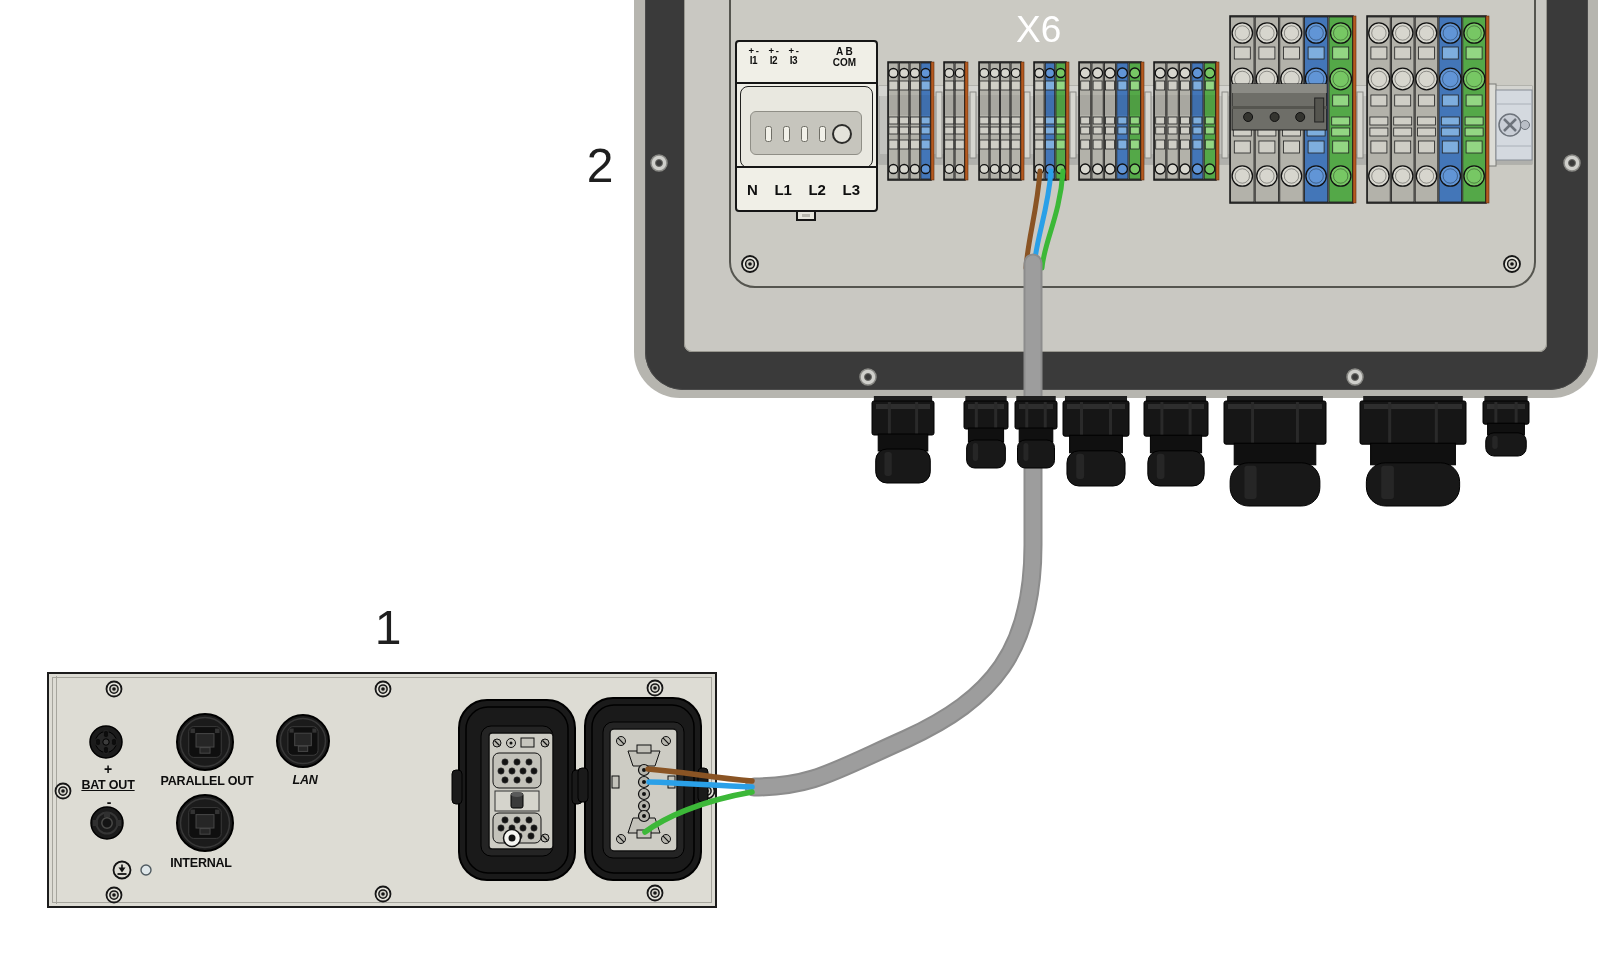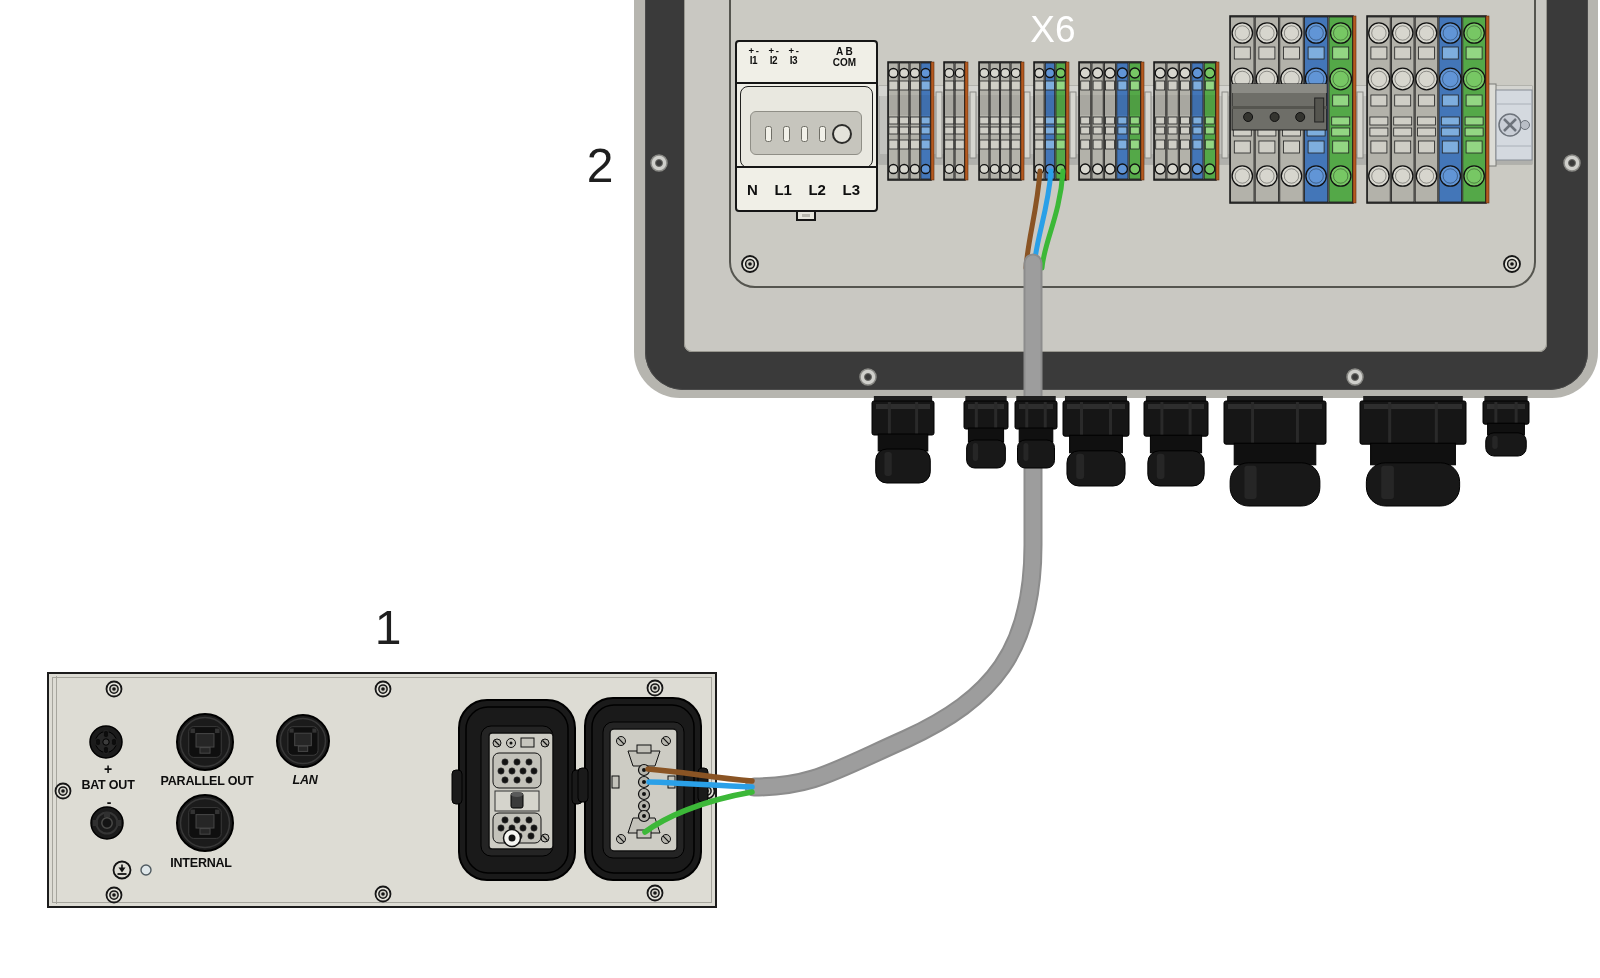--- a/index.html
+++ b/index.html
@@ -35,21 +35,21 @@
   .meter-led{width:5px;height:14px;border-radius:2.5px;background:#f2f1e9;border:1px solid #6f6e66;}
   .meter-btn{position:absolute;right:9px;top:12px;width:16px;height:16px;border-radius:50%;
              background:#e4e3db;border:2px solid #2c2c2a;}
   .meter-bottom{position:absolute;left:0;bottom:0;width:100%;height:44px;border-top:2px solid #161616;box-sizing:border-box;}
   .phase-row{position:absolute;left:10px;right:16px;top:13px;display:flex;justify-content:space-between;
              font-size:15px;font-weight:700;}
   .meter-tab{left:796px;top:210px;width:20px;height:11px;background:#e6e5dd;border:2px solid #161616;box-sizing:border-box;}
   .meter-tab:after{content:"";position:absolute;left:4px;top:2px;width:8px;height:3px;background:#b9b8b0;}
 
   
-  .x6-label{left:1016px;top:8px;width:74px;height:44px;text-align:center;
+  .x6-label{left:1016px;top:8px;width:74px;height:44px;text-align:left;
             font-size:37px;font-weight:400;color:#ffffff;line-height:44px;}
   .num-label{width:52px;height:56px;text-align:center;font-size:48px;font-weight:400;
              color:#1f1f1f;line-height:56px;}
   .label-2{left:574px;top:138px;}
   .label-1{left:362px;top:600px;}
 
   
   .device-panel{left:47px;top:672px;width:670px;height:236px;background:#dddcd4;
                 border:2px solid #1c1c1c;box-sizing:border-box;}
   .device-inner-line{position:absolute;inset:3px;border:1px solid #a6a59d;pointer-events:none;}
@@ -567,21 +567,21 @@
         <rect x="1492.2" y="435.8" width="5.52" height="13.200000000000003" rx="3" fill="#262626"></rect>
       </g>
     </svg>
 
   <div class="abs num-label label-2">2</div>
 
   <div class="abs device-panel">
     <div class="device-inner-line"></div>
     <div class="device-side-line"></div>
     <div class="port-sign" style="left:59px;top:87px;">+</div>
-    <div class="port-label" style="left:59px;top:104px;">BAT OUT</div>
+    <div class="port-label" style="left:59px;top:104px;text-decoration:underline;">BAT OUT</div>
     <div class="port-sign" style="left:60px;top:120px;">-</div>
     <div class="port-label" style="left:158px;top:100px;">PARALLEL OUT</div>
     <div class="port-label" style="left:256px;top:99px;font-style:italic;">LAN</div>
     <div class="port-label" style="left:152px;top:182px;">INTERNAL</div>
   </div>
 
   <svg class="layer" id="device-svg">
       <g>
         <circle cx="114" cy="689" r="7.5" fill="#e6e5dd" stroke="#161616" stroke-width="1.8"></circle>
         <circle cx="114" cy="689" r="4.125" fill="#d0cfc7" stroke="#161616" stroke-width="1.5"></circle>

